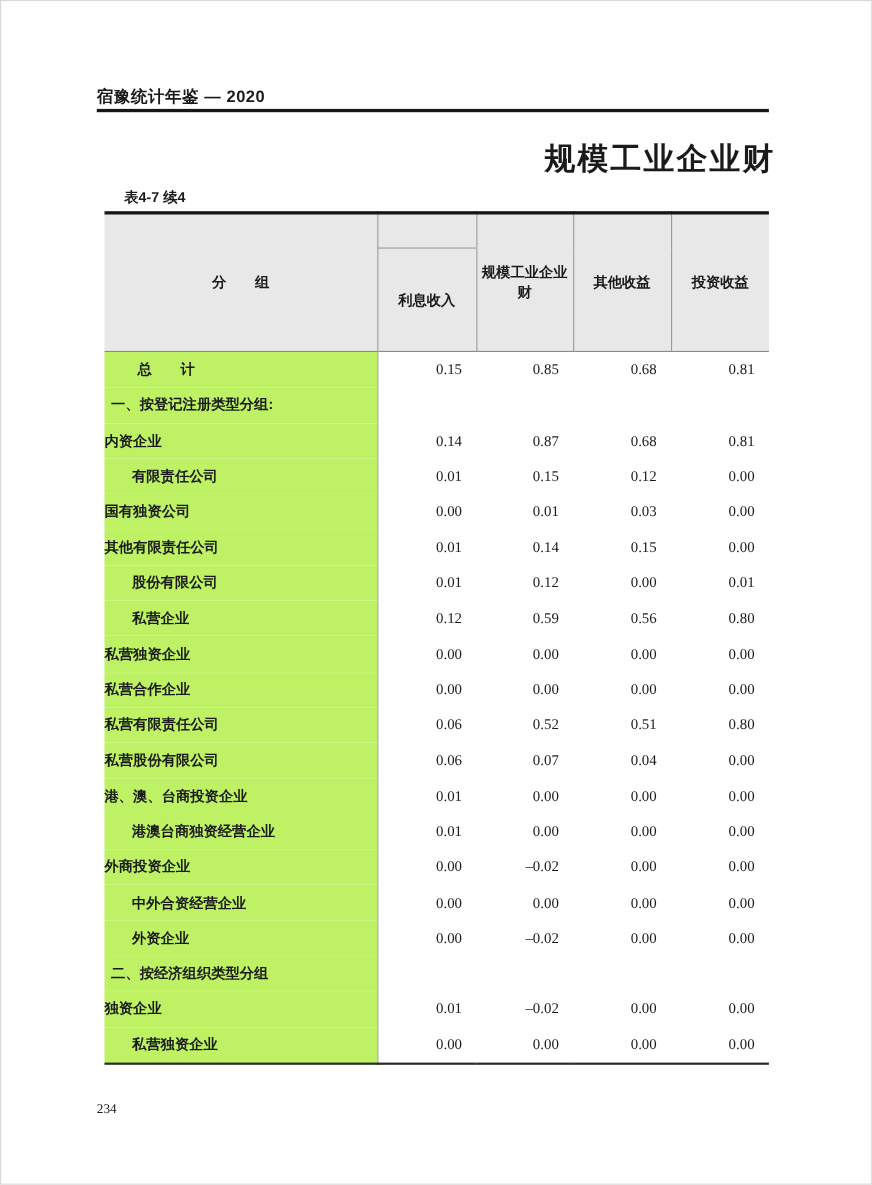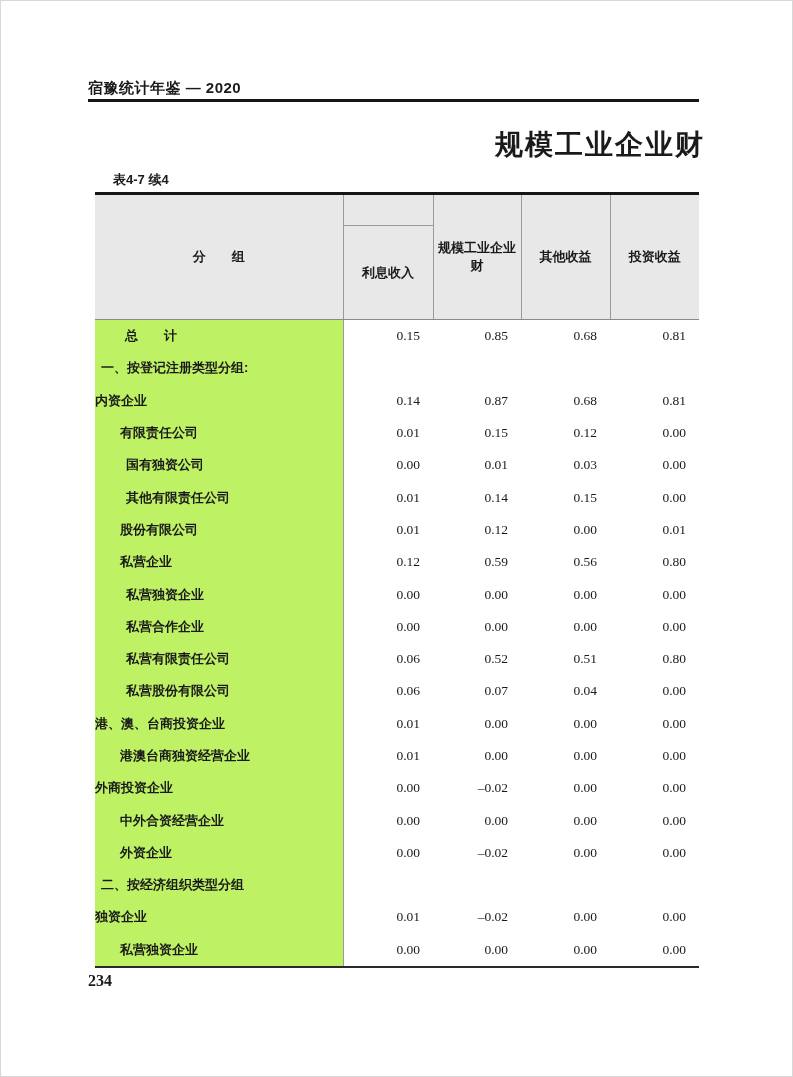--- a/index.html
+++ b/index.html
@@ -87,28 +87,27 @@
     padding-right: 13px;
     font-family: "Liberation Serif", serif;
     font-size: 13.5px;
     font-weight: normal;
     background: #ffffff;
   }
   .stat-table tbody td.ind-total { padding-left: 30px; }
   .stat-table tbody td.ind-0 { padding-left: 6px; }
   .stat-table tbody td.ind-1 { }
   .stat-table tbody td.ind-2 { padding-left: 25px; }
-  .stat-table tbody td.ind-3 { padding-left: 31px; }
+  .stat-table tbody td.ind-3 { }
 
   
   .page-number {
-    position: absolute; left: 88px; top: 972px;
+    position: absolute; left: 88px; top: 1001px;
     font-family: "Liberation Serif", serif;
-    font-size: 16px;
-    font-weight: bold;
+    font-size: 12px;
   }
 </style>
 </head>
 <body>
 
 <div class="page-frame"></div>
 
 <div class="running-header">宿豫统计年鉴 — 2020</div>
 <div class="header-rule"></div>
 

